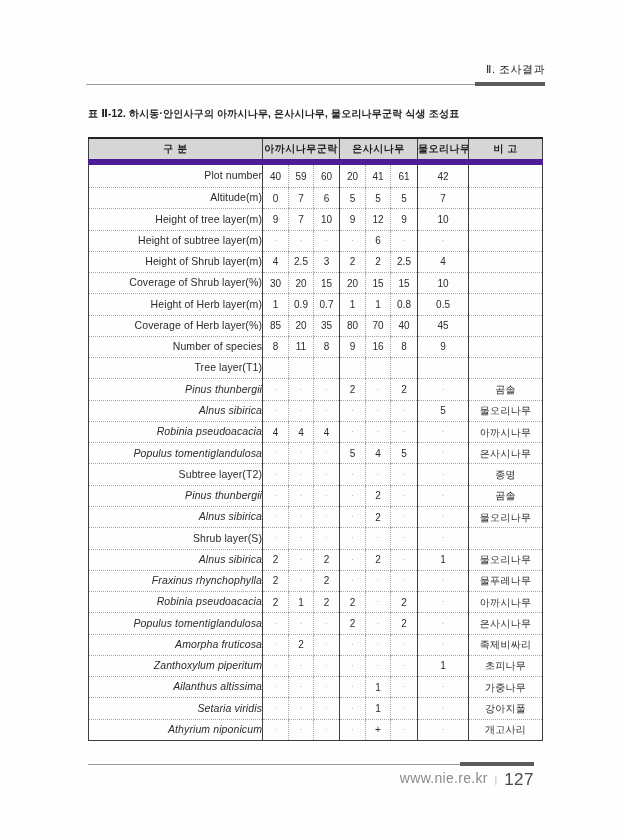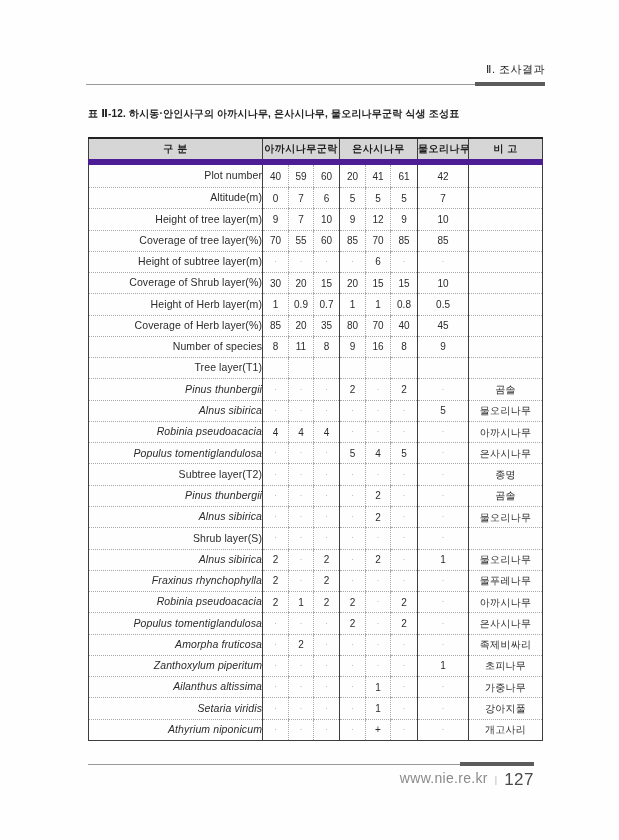--- a/index.html
+++ b/index.html
@@ -132,39 +132,39 @@
           <td class="bl">9</td>
           <td class="bd">7</td>
           <td class="bd">10</td>
           <td class="bl">9</td>
           <td class="bd">12</td>
           <td class="bd">9</td>
           <td class="bl">10</td>
           <td class="bl rem"></td>
         </tr>
         <tr>
-          <td class="lbl">Coverage of tree layer(%)</td>
-          <td class="bl">70</td>
-          <td class="bd">55</td>
-          <td class="bd">60</td>
-          <td class="bl">85</td>
-          <td class="bd">70</td>
-          <td class="bd">85</td>
-          <td class="bl">85</td>
-          <td class="bl rem"></td>
-        </tr>
-        <tr>
           <td class="lbl">Height of subtree layer(m)</td>
           <td class="bl dot">·</td>
           <td class="bd dot">·</td>
           <td class="bd dot">·</td>
           <td class="bl dot">·</td>
           <td class="bd">6</td>
           <td class="bd dot">·</td>
           <td class="bl dot">·</td>
+          <td class="bl rem"></td>
+        </tr>
+        <tr>
+          <td class="lbl">Height of Shrub layer(m)</td>
+          <td class="bl">4</td>
+          <td class="bd">2.5</td>
+          <td class="bd">3</td>
+          <td class="bl">2</td>
+          <td class="bd">2</td>
+          <td class="bd">2.5</td>
+          <td class="bl">4</td>
           <td class="bl rem"></td>
         </tr>
         <tr>
           <td class="lbl">Coverage of Shrub layer(%)</td>
           <td class="bl">30</td>
           <td class="bd">20</td>
           <td class="bd">15</td>
           <td class="bl">20</td>
           <td class="bd">15</td>
           <td class="bd">15</td>

